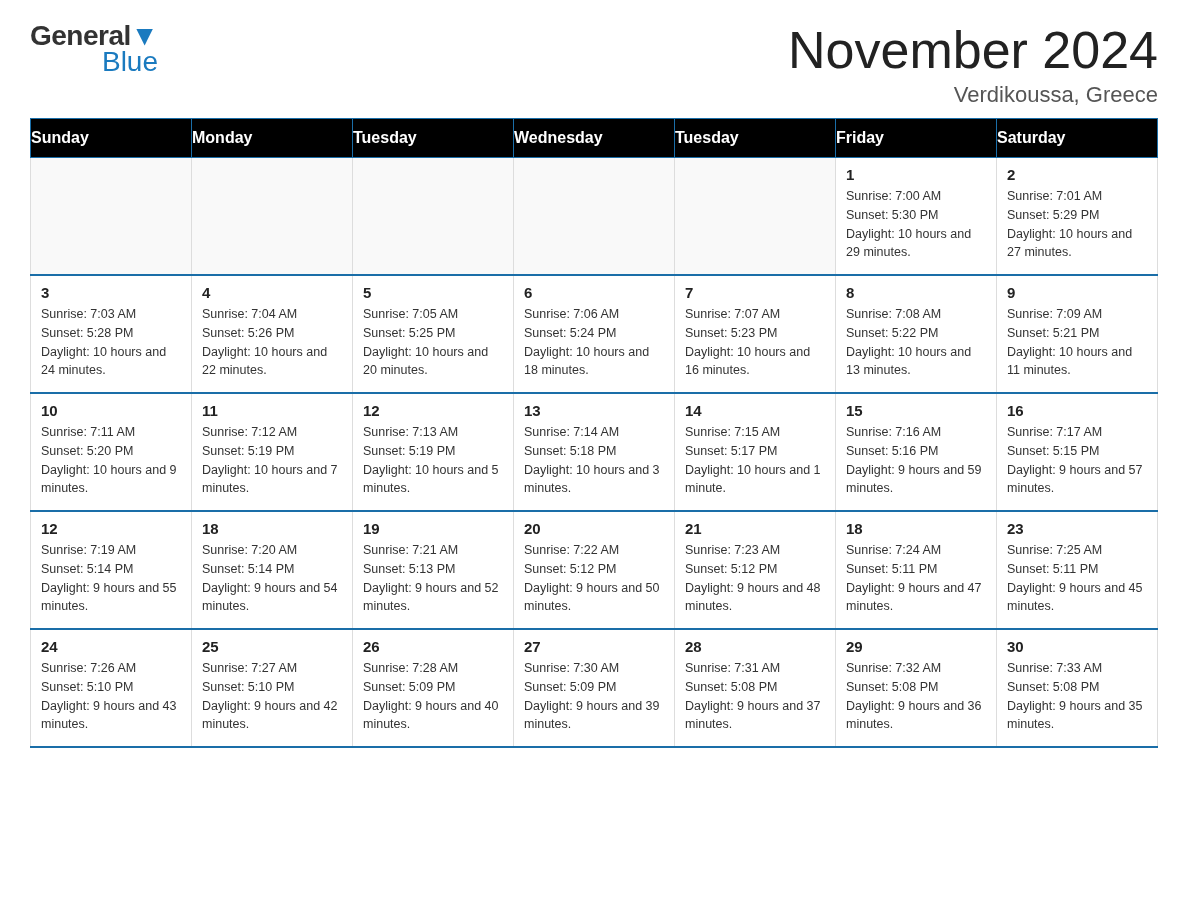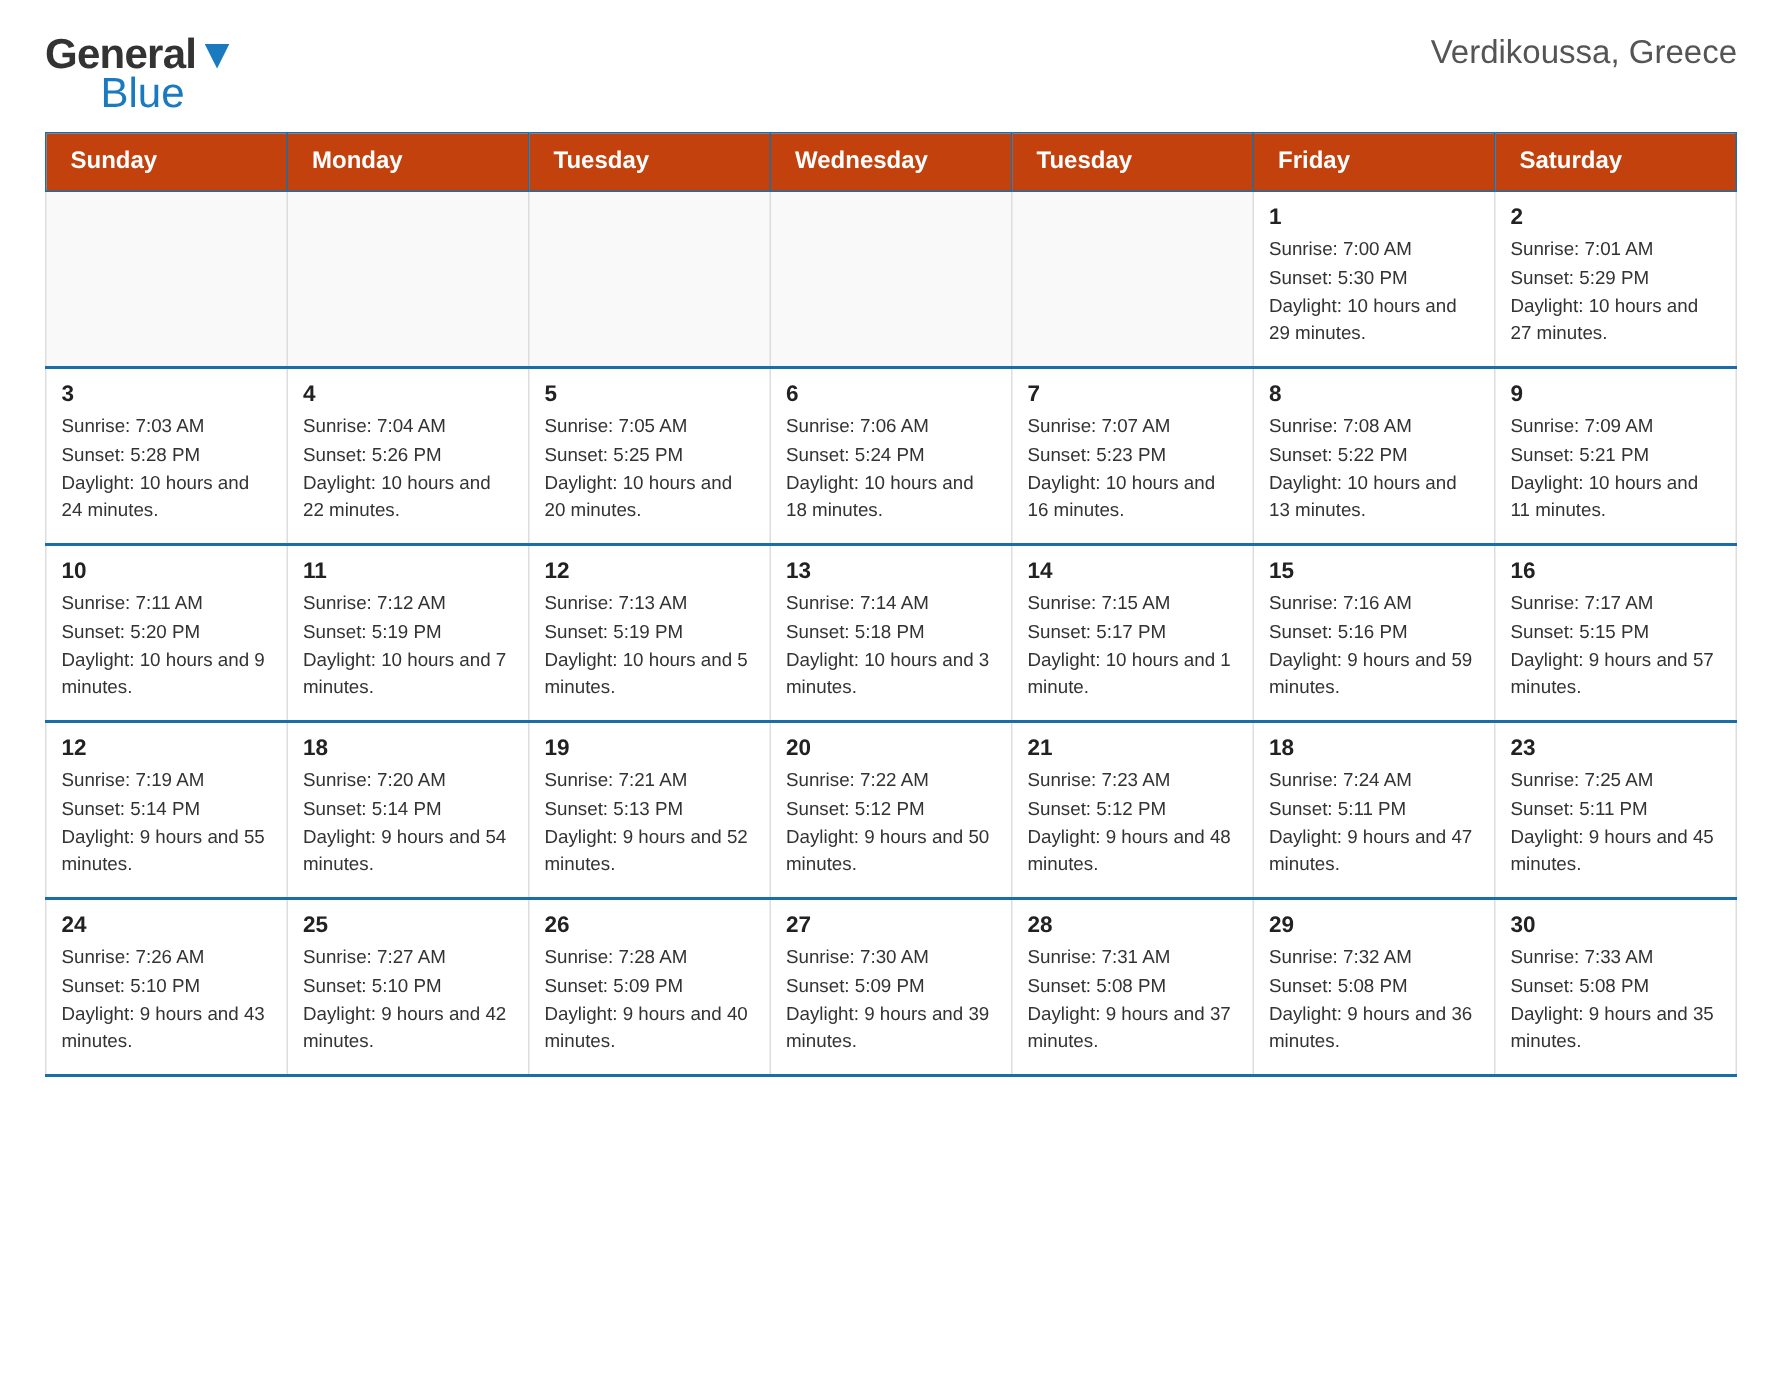--- a/index.html
+++ b/index.html
@@ -12,21 +12,21 @@
     }
     .header {
       display: flex;
       justify-content: space-between;
       align-items: flex-start;
       margin-bottom: 10px;
     }
     .logo {
       display: flex;
       flex-direction: column;
-      align-items: center;
+      align-items: flex-end;
     }
     .logo-top {
       font-size: 28px;
       font-weight: bold;
       color: #333;
       letter-spacing: -0.5px;
     }
     .logo-top span {
       color: #1a7abf;
     }
@@ -50,25 +50,25 @@
       color: #555;
       margin-top: 2px;
       text-align: right;
     }
     .calendar {
       width: 100%;
       border-collapse: collapse;
       margin-top: 10px;
     }
     .calendar thead th {
-      background-color: #c2410c;
+      background-color: #000000;
       color: #fff;
       font-size: 16px;
       font-weight: bold;
-      padding: 10px 16px;
+      padding: 10px 0;
       text-align: left;
       border: 1px solid #1a6ea8;
     }
     .calendar tbody tr {
       border-bottom: 2px solid #1a6ea8;
     }
     .calendar tbody td {
       vertical-align: top;
       padding: 8px 10px 12px 10px;
       font-size: 13px;
@@ -104,20 +104,21 @@
 <body>
 
 <div class="header">
   <div class="logo">
     <div class="logo-top">
       General<span>▼</span>
     </div>
     <div class="logo-bottom">Blue</div>
   </div>
   <div class="title-section">
+    <div class="month-title">November 2024</div>
     <div class="location">Verdikoussa, Greece</div>
   </div>
 </div>
 
 <table class="calendar">
   <thead>
     <tr>
     <th>Sunday</th>
         <th>Monday</th>
         <th>Tuesday</th>

